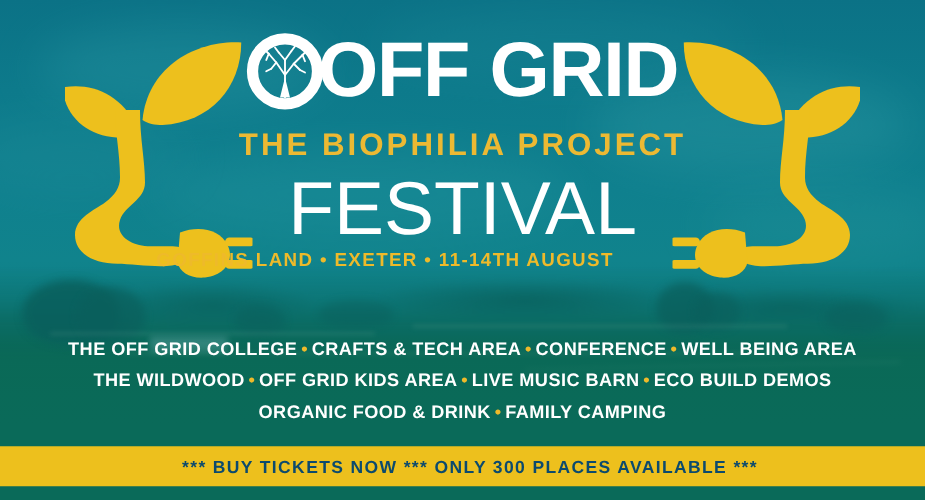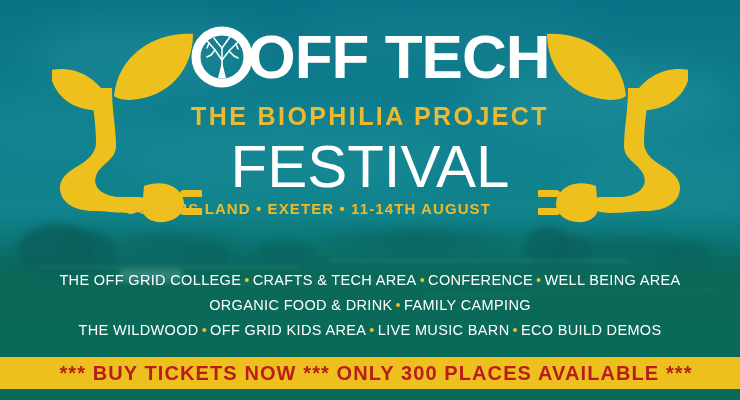--- a/index.html
+++ b/index.html
@@ -217,21 +217,21 @@
   
   .activities {
     position: absolute;
     left: 0;
     top: 268px;
     width: 740px;
     text-align: center;
   }
   .act-line {
     font-family: "Liberation Sans", sans-serif;
-    font-weight: normal;
+    font-weight: bold;
     font-size: 14.5px;
     line-height: 25px;
     letter-spacing: .35px;
     color: #ffffff;
     white-space: nowrap;
   }
   .act-line .sep {
     color: #eeba2a;
     padding: 0 3px;
   }
@@ -244,24 +244,24 @@
     width: 740px;
     height: 32px;
     background: #edc01d;
     display: flex;
     align-items: center;
     justify-content: center;
   }
   .ticket-text {
     font-family: "Liberation Sans", sans-serif;
     font-weight: bold;
-    font-size: 20px;
+    font-size: 14px;
     line-height: 16px;
     letter-spacing: 1.1px;
-    color: #b91c1c;
+    color: #0c4a6e;
     white-space: nowrap;
     margin-left: 12px;
   }
 </style>
 </head>
 <body>
 
 <div id="poster">
 
   <div class="sky"></div>
@@ -363,33 +363,33 @@
             <path d="M45 18 L49 14"></path>
             <path d="M45 18 L47 23"></path>
             <path d="M26 16 L23 12"></path>
             <path d="M36 15 L39 11"></path>
             <path d="M20 29 L16 31"></path>
             <path d="M43 30 L47 32"></path>
           </g>
           <path d="M27 52 L31 36 L35 52 Z" fill="#ffffff"></path>
         </svg>
       </span>
-      <span class="off-grid-text">OFF TECH</span>
+      <span class="off-grid-text">OFF GRID</span>
     </div>
 
     <div class="biophilia">THE BIOPHILIA PROJECT</div>
 
     <div class="festival">FESTIVAL</div>
 
     <div class="venue">GOFFINS LAND • EXETER • 11-14TH AUGUST</div>
   </div>
 
   <div class="activities">
     <div class="act-line"><span>THE OFF GRID COLLEGE</span><span class="sep">•</span><span>CRAFTS &amp; TECH AREA</span><span class="sep">•</span><span>CONFERENCE</span><span class="sep">•</span><span>WELL BEING AREA</span></div>
+    <div class="act-line"><span>THE WILDWOOD</span><span class="sep">•</span><span>OFF GRID KIDS AREA</span><span class="sep">•</span><span>LIVE MUSIC BARN</span><span class="sep">•</span><span>ECO BUILD DEMOS</span></div>
     <div class="act-line"><span>ORGANIC FOOD &amp; DRINK</span><span class="sep">•</span><span>FAMILY CAMPING</span></div>
-    <div class="act-line"><span>THE WILDWOOD</span><span class="sep">•</span><span>OFF GRID KIDS AREA</span><span class="sep">•</span><span>LIVE MUSIC BARN</span><span class="sep">•</span><span>ECO BUILD DEMOS</span></div>
   </div>
 
   <div class="ticket-banner">
     <span class="ticket-text">*** BUY TICKETS NOW *** ONLY 300 PLACES AVAILABLE ***</span>
   </div>
 
 </div>
 
 </body></html>

